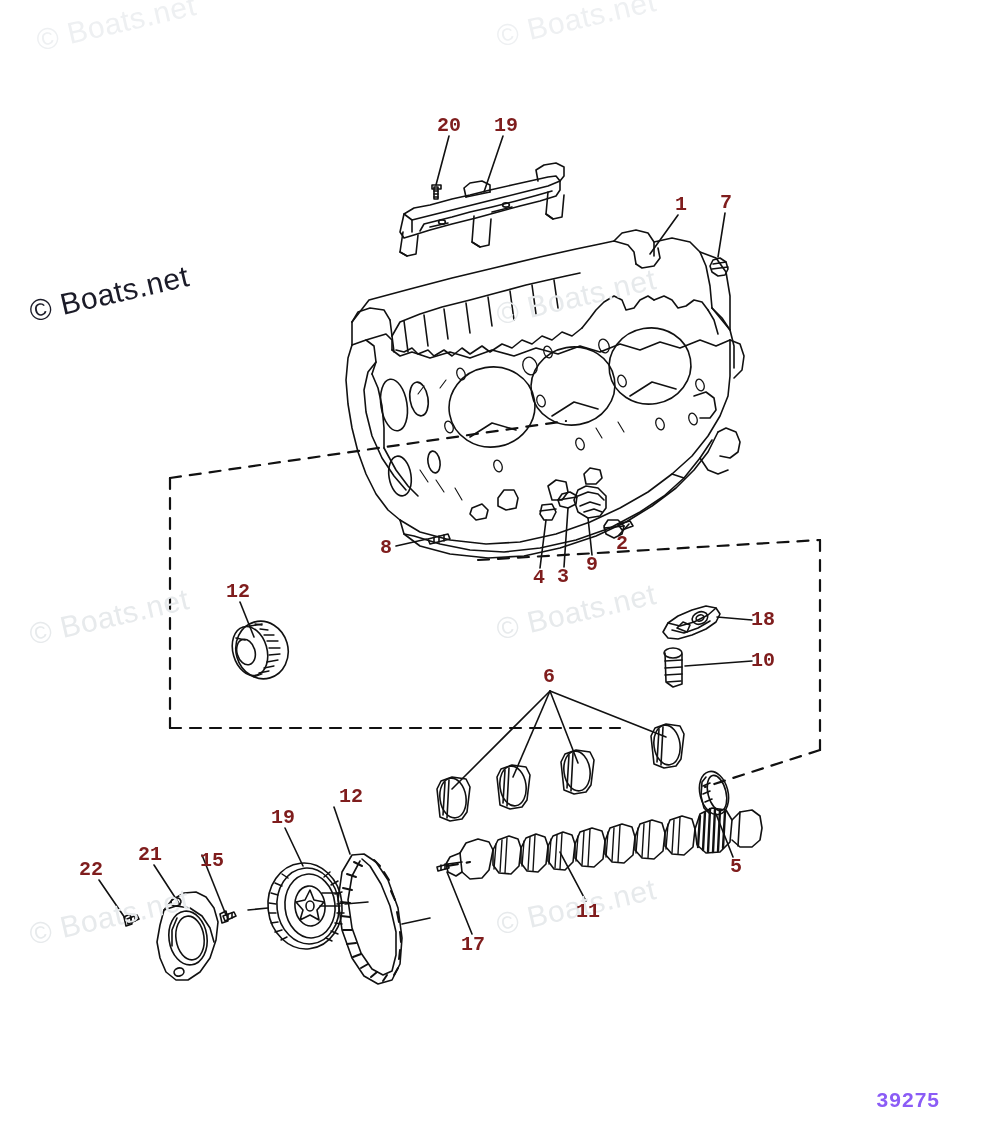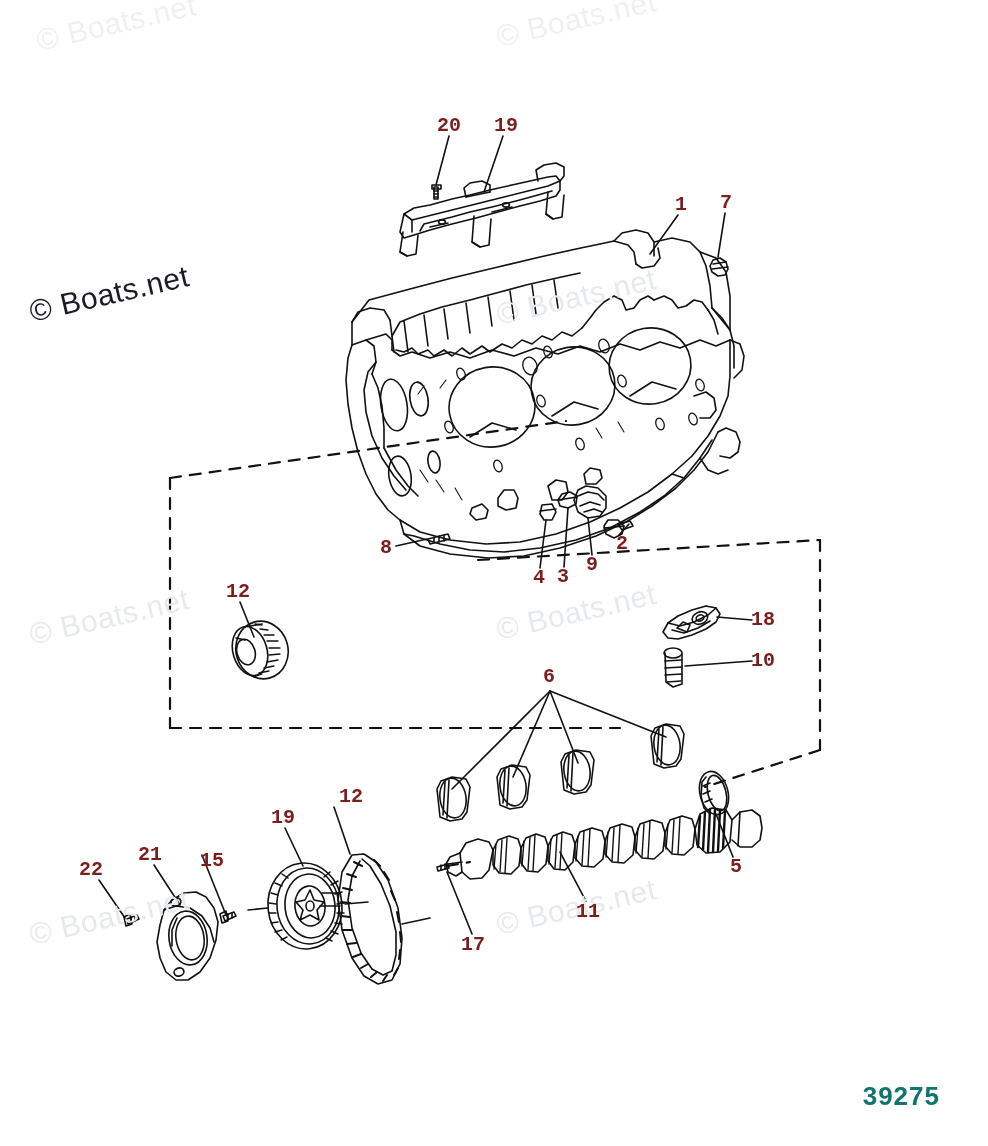--- a/index.html
+++ b/index.html
@@ -36,23 +36,23 @@
     pointer-events: none;
   }
   .wm-dark { color: #1b1b28; }
   .wm-light { color: #eef0f2; }
   .wm-mid   { color: #e7eaec; }
   #drawing-number {
     position: absolute;
     right: 48px;
     bottom: 34px;
     font-family: "Liberation Sans", sans-serif;
-    font-size: 26px;
+    font-size: 21px;
     font-weight: bold;
-    color: #0f766e;
+    color: #8b5cf6;
     letter-spacing: 1px;
   }
   .callout {
     position: absolute;
     font-family: Liberation Mono, monospace;
     font-weight: bold;
     font-size: 20px;
     color: #7f1d1d;
     line-height: 1;
     transform: translate(-50%, -50%);

